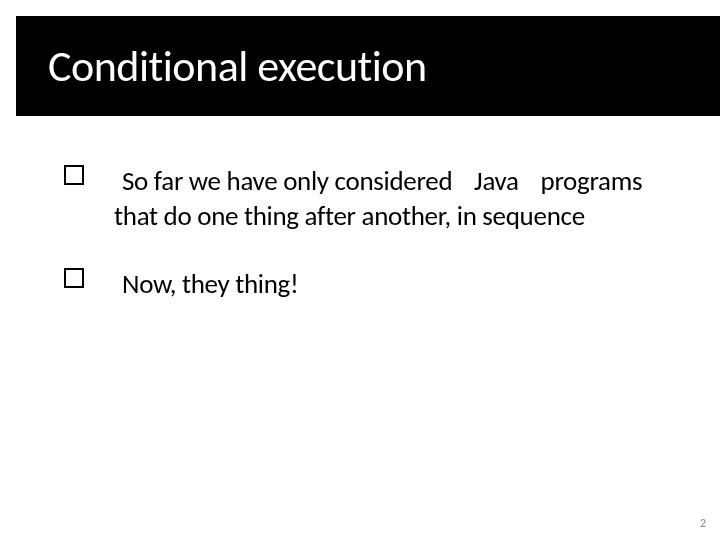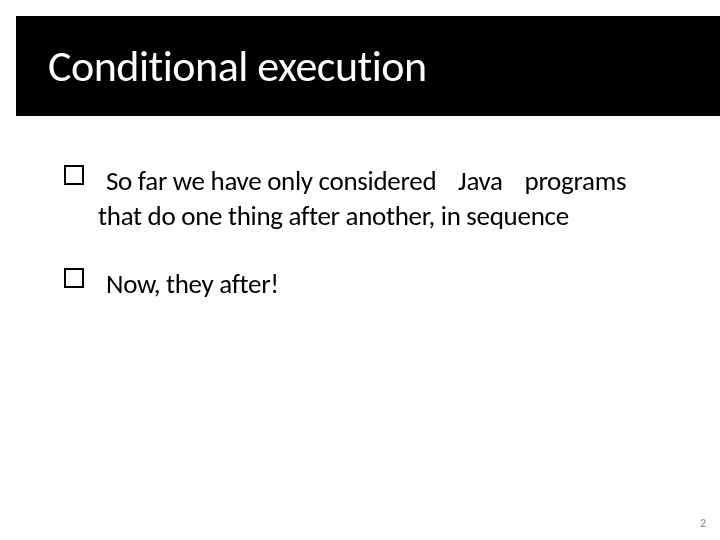--- a/index.html
+++ b/index.html
@@ -26,20 +26,21 @@
   .content {
     padding: 32px 40px 0 40px;
     color: #000000;
     font-size: 27px;
     line-height: 1.28;
     letter-spacing: -0.3px;
   }
   .bullet {
     display: flex;
     margin-bottom: 2px;
+    gap: 16px;
   }
   .bullet .marker {
     flex: 0 0 auto;
     width: 16px;
     height: 16px;
     border: 2px solid #000;
     margin-top: 9px;
     margin-right: 6px;
     background: #fff;
   }
@@ -65,19 +66,19 @@
     <span class="marker"></span>
     <span class="text">
       <span>So far we have only considered </span><span>Java</span><span> programs that do one thing after another, in sequence</span>
     </span>
   </div>
 
 
   <div class="bullet">
     <span class="marker"></span>
     <span class="text">
-      <span>Now, they after!</span><span></span><span></span>
+      <span>Now, they thing!</span><span></span><span></span>
     </span>
   </div>
 
 </div>
 
 <div class="page-num">2</div>
 
 </body></html>

